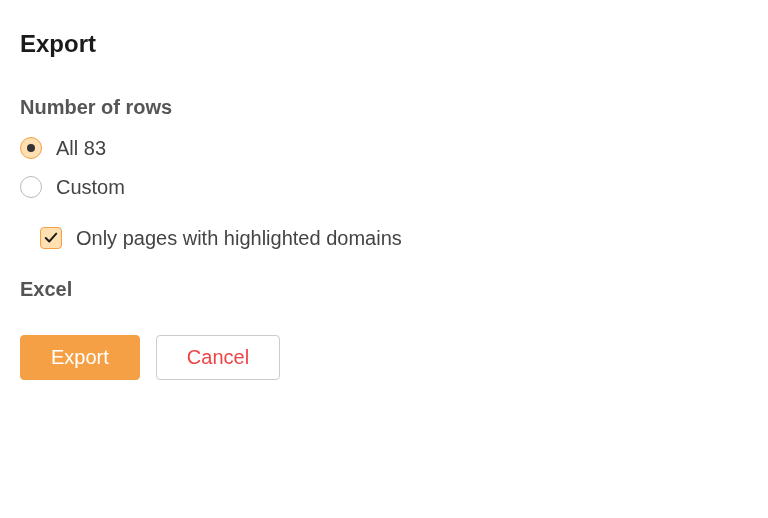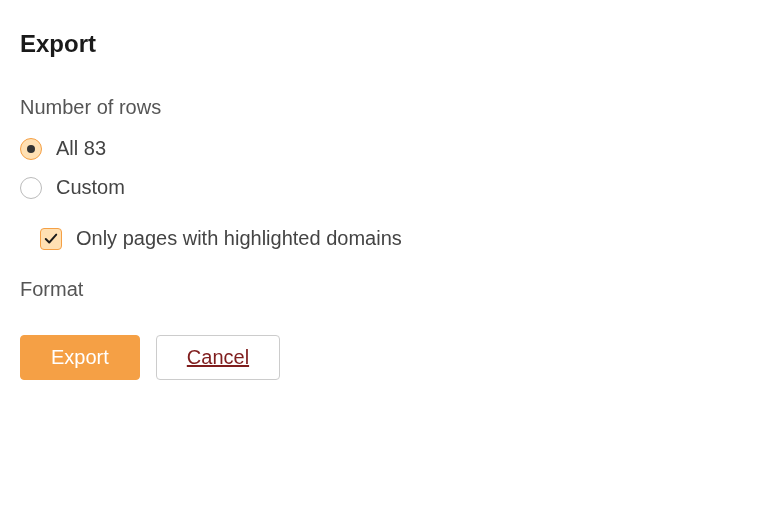--- a/index.html
+++ b/index.html
@@ -18,28 +18,28 @@
     .title {
       font-size: 24px;
       font-weight: 700;
       color: #1a1a1a;
       margin-bottom: 38px;
     }
     .section-label {
       font-size: 20px;
       color: #555;
       margin-bottom: 18px;
-      font-weight: 400;
+      font-weight: 700;
     }
     .option-group {
       margin-bottom: 28px;
     }
     .option-row {
       display: flex;
-      align-items: center;
+      align-items: flex-start;
       margin-bottom: 16px;
     }
     .radio {
       width: 22px;
       height: 22px;
       border-radius: 50%;
       border: 1px solid #bbb;
       background: #fff;
       position: relative;
       flex-shrink: 0;
@@ -94,23 +94,22 @@
       cursor: pointer;
       border: 1px solid transparent;
     }
     .btn-primary {
       background: #f5a045;
       color: #fff;
       border-color: #f5a045;
     }
     .btn-secondary {
       background: #fff;
-      color: #7f1d1d;
+      color: #ef4444;
       border-color: #ccc;
-      text-decoration: underline;
     }
   </style>
 </head>
 <body>
 
 <h1 class="title">Export</h1>
 
 <div class="section-label">Number of rows</div>
 
 <div class="option-group">
@@ -126,21 +125,21 @@
 
 <div class="option-row" style="margin-bottom:28px;padding-left:20px;">
   <div class="checkbox">
     <svg viewBox="0 0 16 16">
         <path d="M2 8 L6 12 L14 3" stroke="#1a1a1a" stroke-width="2.2" fill="none" stroke-linecap="round" stroke-linejoin="round"></path>
       </svg>
   </div>
   <span class="option-label">Only pages with highlighted domains</span>
 </div>
 
-<div class="section-label">Format</div>
+<div class="section-label">Excel</div>
 
 <div class="option-group">
 </div>
 
 <div class="button-row">
   <button class="btn btn-primary">Export</button>
   <button class="btn btn-secondary">Cancel</button>
 </div>
 
 </body></html>

